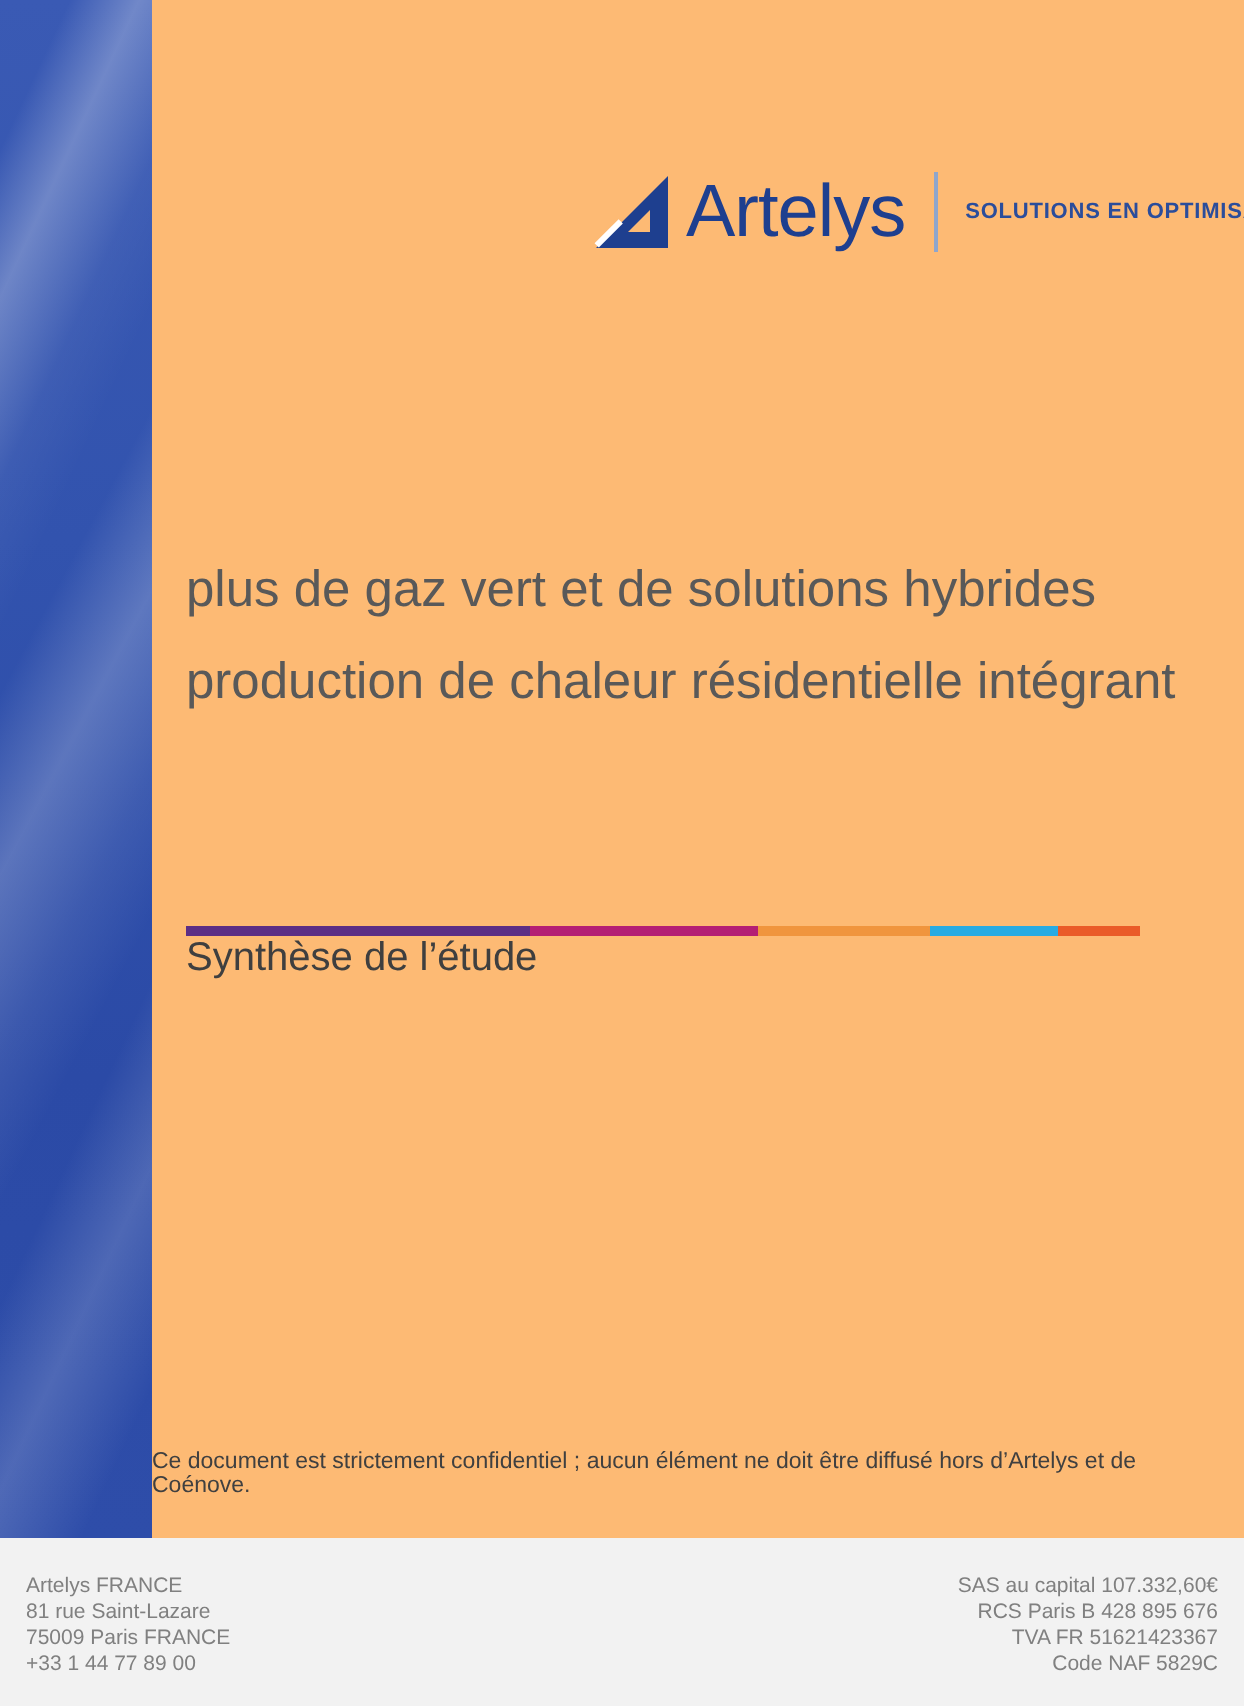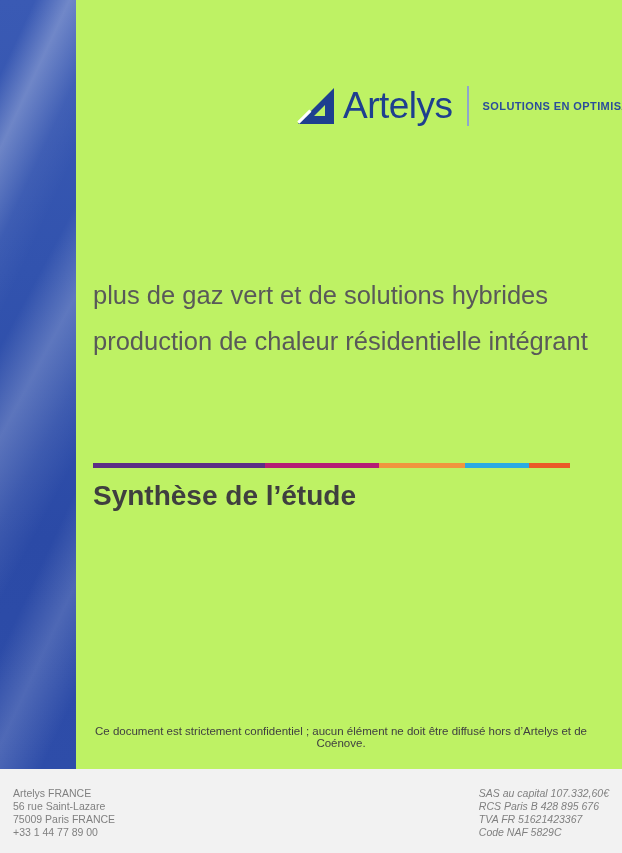--- a/index.html
+++ b/index.html
@@ -1,21 +1,21 @@
 <!DOCTYPE html>
 <html><head>
 <meta charset="utf-8">
 <style>
   html, body { margin: 0; padding: 0; background: #ffffff; }
   body { font-family: "Liberation Sans", sans-serif; }
   .page {
     position: relative;
     width: 622px;
     height: 853px;
-    background: #bef264;
+    background: #fdba74;
     overflow: hidden;
   }
 
   
   .blue-strip {
     position: absolute;
     left: 0; top: 0;
     width: 76px; height: 769px;
     background:
       linear-gradient(115deg, rgba(255,255,255,0) 8%, rgba(255,255,255,0.28) 16%, rgba(255,255,255,0.05) 26%, rgba(255,255,255,0) 34%),
@@ -68,51 +68,50 @@
     position: absolute;
     left: 93px; top: 463px;
     width: 477px; height: 5px;
     display: flex;
   }
   .divider-bar span { display: block; height: 100%; }
 
   
   .subtitle {
     position: absolute;
-    left: 93px; top: 480px;
-    font-size: 28px;
+    left: 93px; top: 468px;
+    font-size: 20px;
     color: #3f3f3f;
-    font-weight: bold;
   }
 
   
   .confidential {
     position: absolute;
     left: 76px; top: 725px;
     width: 530px;
-    text-align: center;
+    text-align: left;
     font-size: 11.5px;
     color: #404040;
   }
 
   
   .footer {
     position: absolute;
     left: 0; bottom: 0;
     width: 622px; height: 84px;
     background: #f2f2f2;
     box-sizing: border-box;
     padding: 18px 13px 0 13px;
     display: flex;
     justify-content: space-between;
     font-size: 10.5px;
     line-height: 13px;
     color: #808080;
   }
-  .footer .right { text-align: left; font-style: italic; }
+  .footer .right { text-align: right; }
 </style>
 </head>
 <body>
 
 <div class="page">
 
   <div class="blue-strip"></div>
 
   <div class="logo-row">
     <svg class="logo-icon" viewBox="0 0 40 40">
@@ -137,21 +136,21 @@
       <span style="background: rgb(234, 91, 40); width: 8.5%;"></span>
     </div>
 
   <div class="subtitle">Synthèse de l’étude</div>
 
   <div class="confidential">Ce document est strictement confidentiel ; aucun élément ne doit être diffusé hors d’Artelys et de Coénove.</div>
 
   <div class="footer">
     <div class="left">
       <div>Artelys FRANCE</div>
-      <div>56 rue Saint-Lazare</div>
+      <div>81 rue Saint-Lazare</div>
       <div>75009 Paris FRANCE</div>
       <div>+33 1 44 77 89 00</div>
     </div>
     <div class="right">
       <div>SAS au capital 107.332,60€</div>
       <div>RCS Paris B 428 895 676</div>
       <div>TVA FR 51621423367</div>
       <div>Code NAF 5829C</div>
     </div>
   </div>

